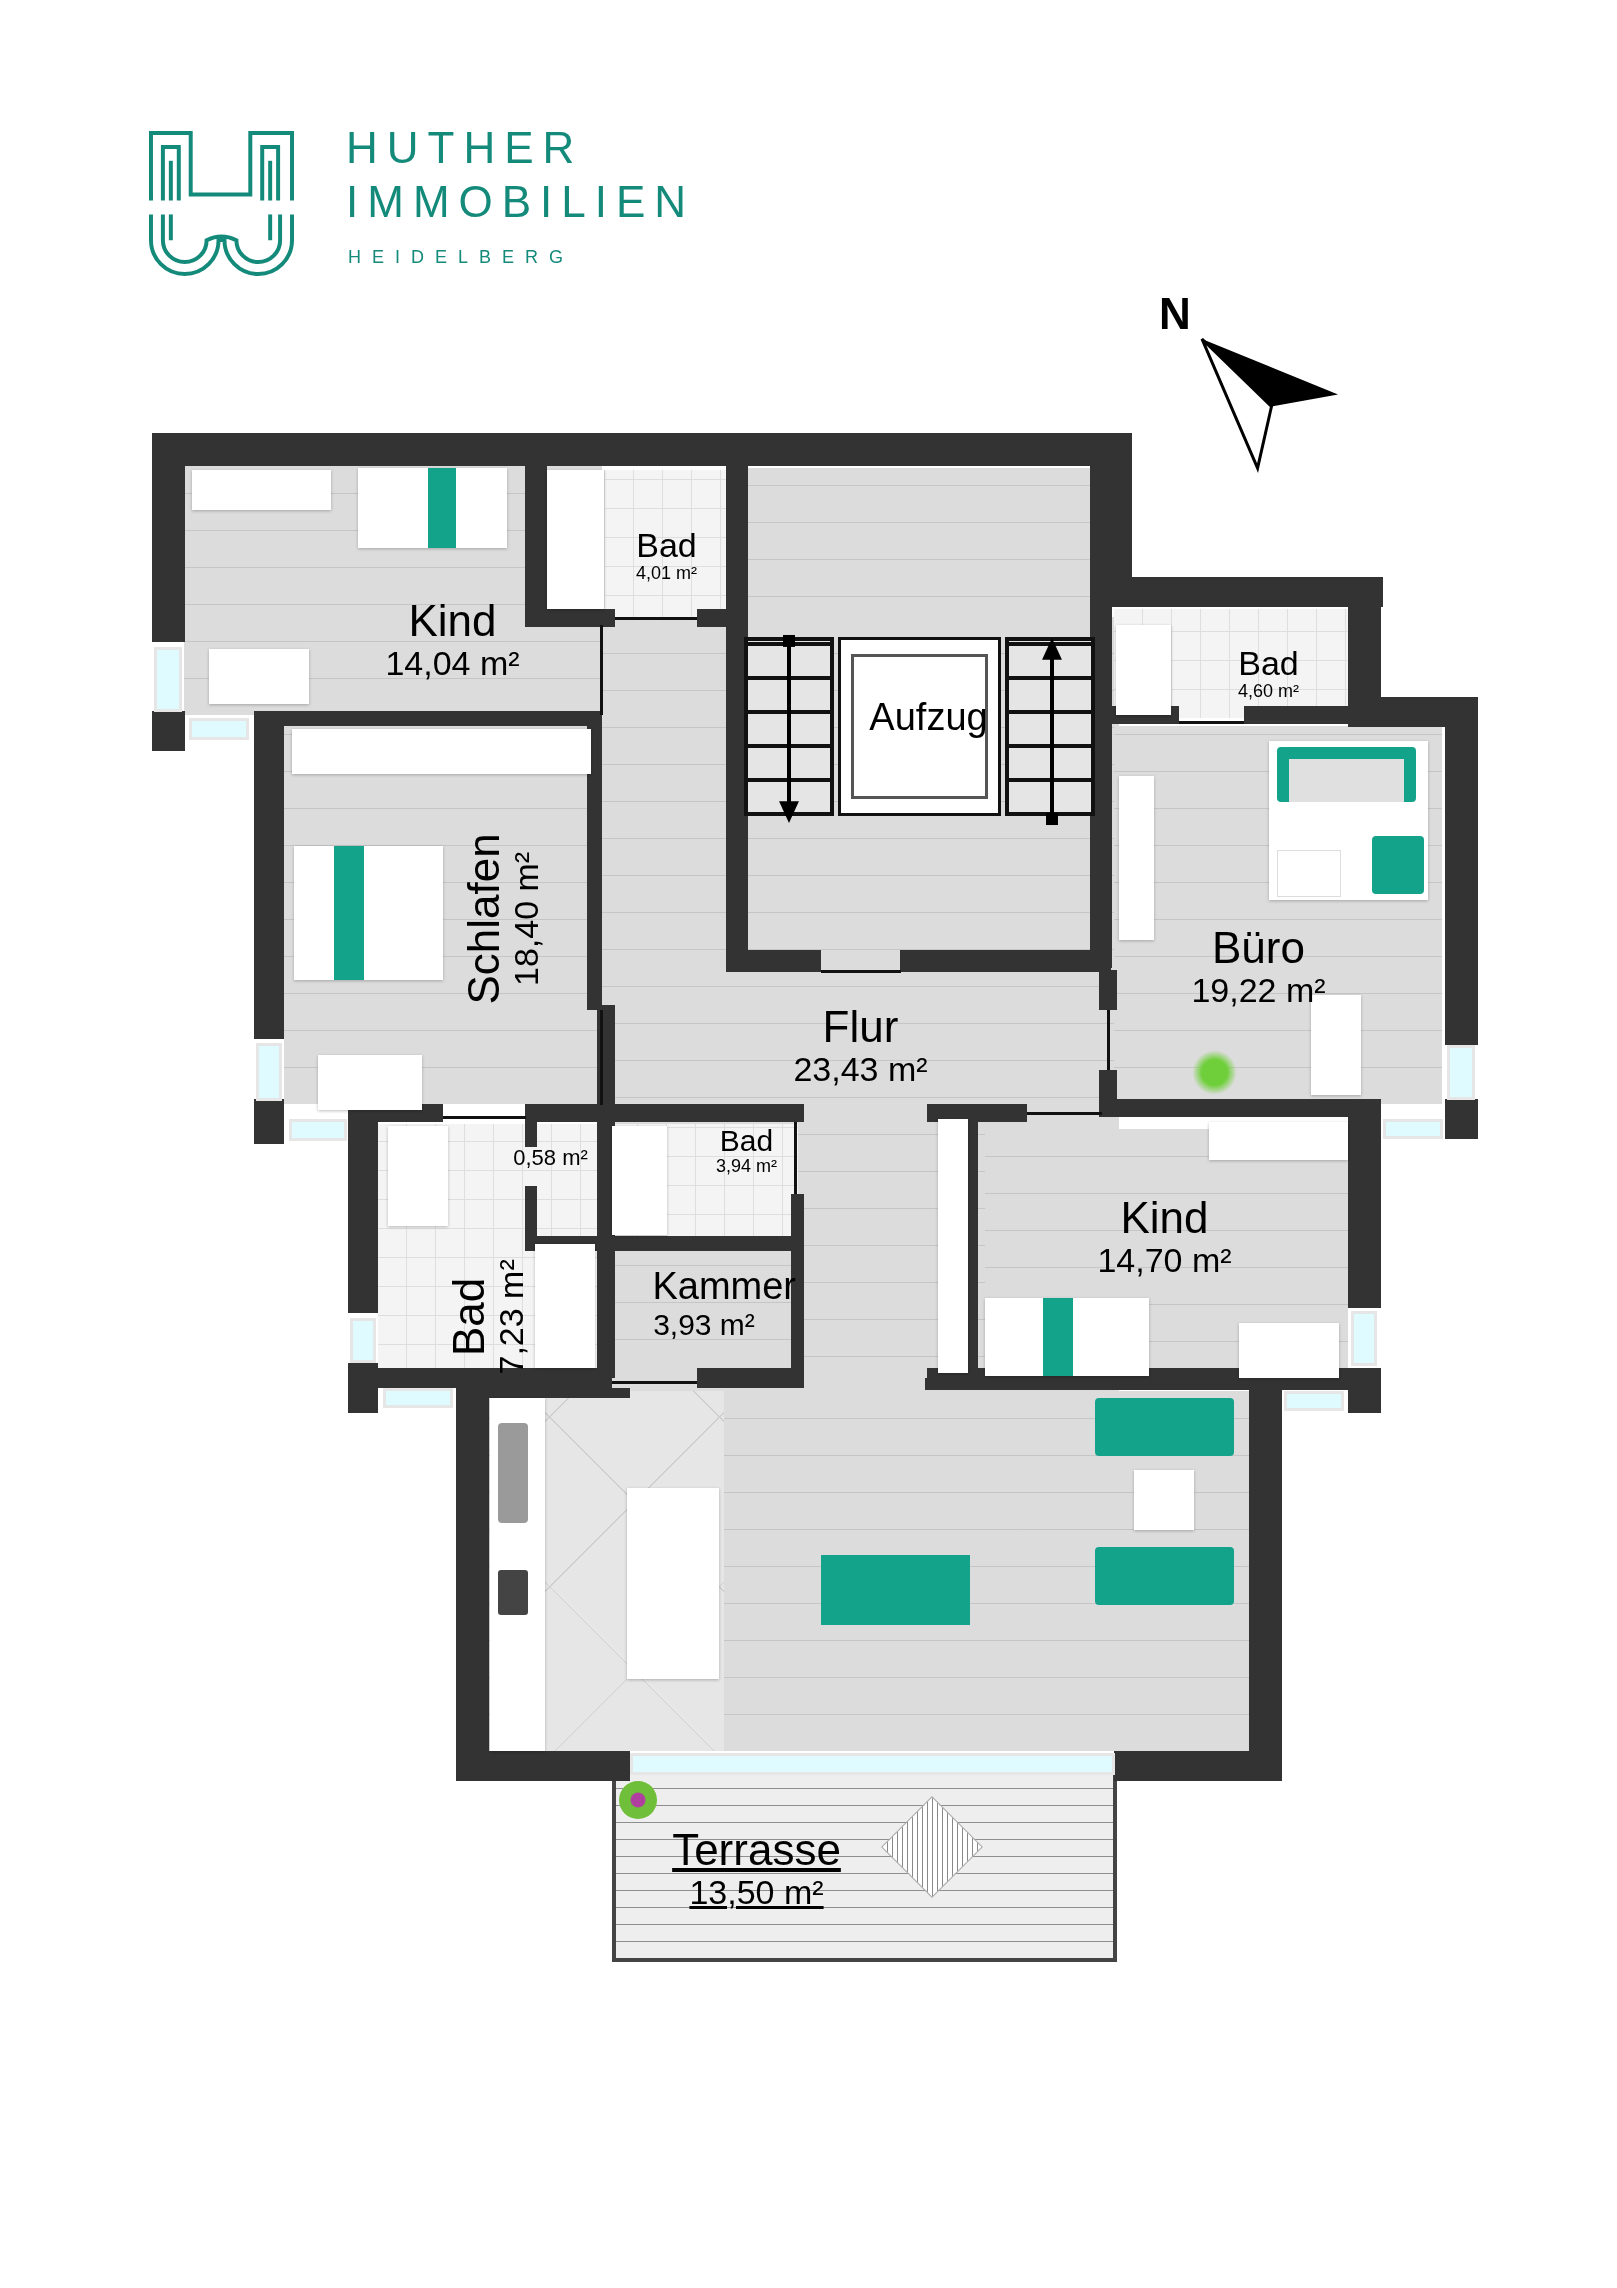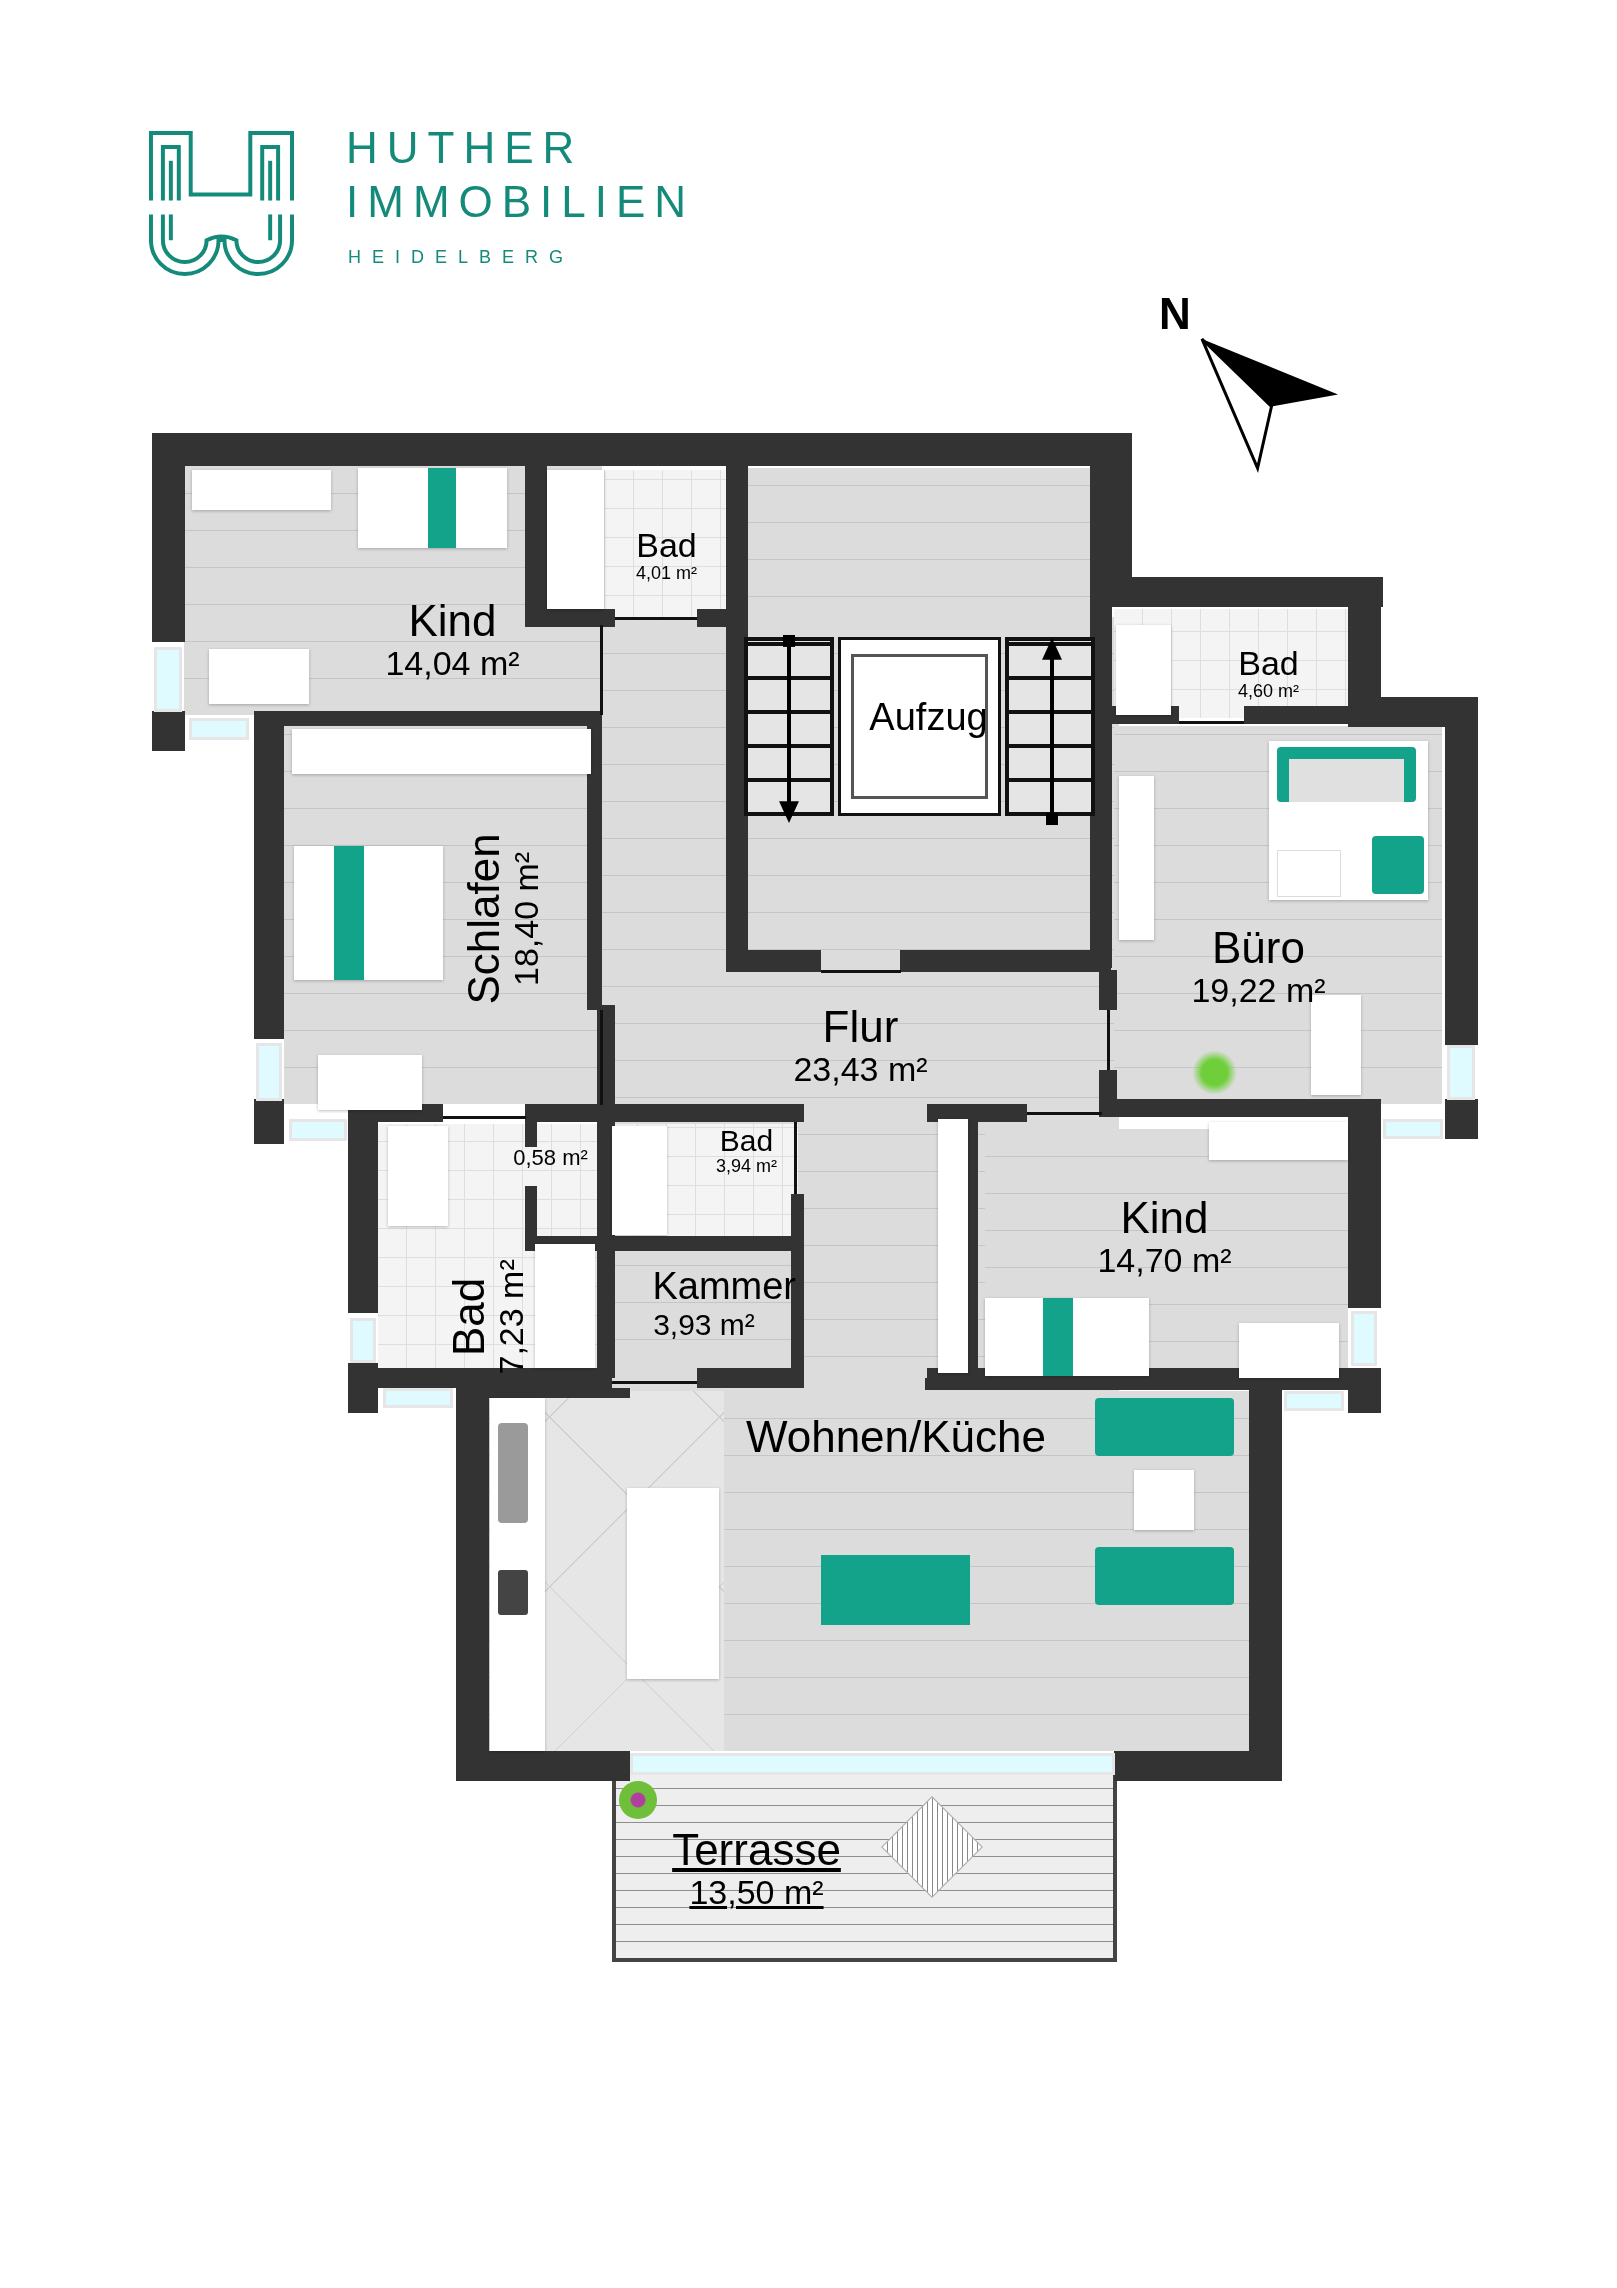--- a/index.html
+++ b/index.html
@@ -243,20 +243,19 @@
   </div>
   <div class="label small" style="left:612px;top:1266px;width:184px;">
     <div class="name" style="font-size:38px;text-align:right;">Kammer</div>
     <div class="area" style="font-size:30px;">3,93 m²</div>
   </div>
   <div class="label" style="left:1065px;top:1194px;width:199px;">
     <div class="name">Kind</div>
     <div class="area">14,70 m²</div>
   </div>
   <div class="label" style="left:697px;top:1413px;width:398px;">
-    <div class="name">Wohnen/Küche</div>
   </div>
   <div class="label" style="left:637px;top:1826px;width:239px;text-decoration:underline;">
     <div class="name">Terrasse</div>
     <div class="area">13,50 m²</div>
   </div>
 </div>
 
 
 </body></html>

